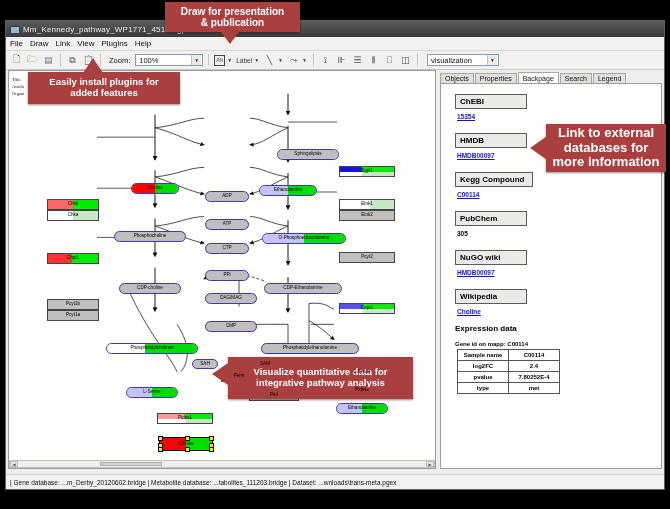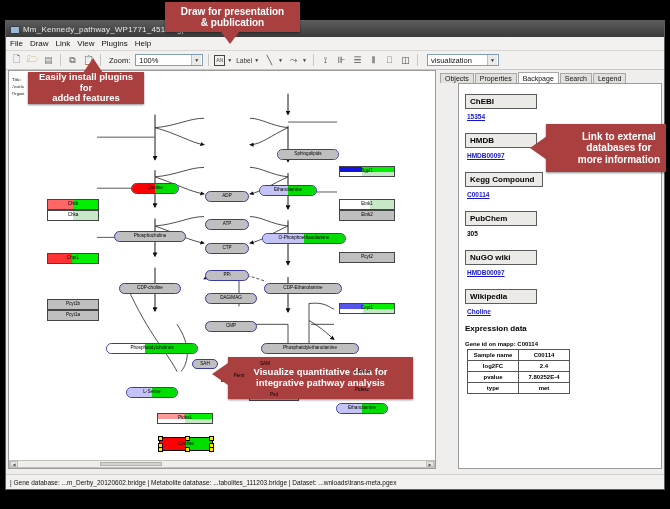--- a/index.html
+++ b/index.html
@@ -57,22 +57,22 @@
 
   
   .callout{position:absolute;background:#a93f3f;color:#fff;font-weight:bold;text-align:center;
            box-shadow:0 1px 2px rgba(0,0,0,.45);display:flex;align-items:center;justify-content:center;
            line-height:1.15;padding:3px 6px;box-sizing:border-box;}
   .cal-arrow{position:absolute;width:0;height:0;}
   #tabs{display:flex;align-items:flex-end;height:13px;padding-left:2px;background:#efeeec;}
   .tab{font-size:7px;color:#111;padding:1px 4px 1px 4px;border:1px solid #a9a7a3;
        border-bottom:none;background:#e2e0dc;margin-right:1px;}
   .tab.active{background:#fff;padding-top:2px;padding-bottom:2px;position:relative;top:1px;font-weight:normal;}
-  #backpage{flex:1;background:#fff;border:1px solid #9b9b9b;margin:0 0 0 20px;
-            overflow:hidden;position:relative;padding:6px 0 0 6px;box-sizing:border-box;}
+  #backpage{flex:1;background:#fff;border:1px solid #9b9b9b;margin:0 0 0 2px;
+            overflow:hidden;position:relative;padding:6px 0 0 14px;box-sizing:border-box;}
   .dbhead{display:inline-block;border:1px solid #5b5b5b;background:#eceae6;
           font-size:8px;font-weight:bold;color:#000;padding:2px 8px 2px 4px;min-width:72px;box-sizing:border-box;}
   .dblink{display:block;font-size:6.5px;color:#1414c8;text-decoration:underline;font-weight:bold;
           margin:4px 0 9px 2px;}
   .dbtext{display:block;font-size:6.5px;color:#000;margin:4px 0 9px 2px;font-weight:bold;}
   .exprhead{font-size:8px;font-weight:bold;color:#000;margin:4px 0 8px 0;}
   .geneid{font-size:6px;font-weight:bold;color:#000;margin-bottom:2px;}
   table.expr{border-collapse:collapse;margin-left:2px;}
   table.expr td{border:1px solid #555;font-size:6px;text-align:center;padding:2px 4px;
                 font-weight:bold;color:#000;min-width:42px;}
@@ -439,31 +439,31 @@
       <span>| Gene database: ...m_Derby_20120602.bridge | Metabolite database: ...tabolites_111203.bridge | Dataset: ...wnloads\trans-meta.pgex</span>
     </div>
   </div>
 
   <div class="callout" style="left:165px;top:2px;width:135px;height:30px;font-size:10px;">
     <span style="white-space:pre-line;" id="c0">Draw for presentation
 &amp; publication</span>
   </div>
   <div class="cal-arrow" style="left:221px;top:32px;border-left:9px solid transparent;border-right:9px solid transparent;border-top:12px solid #a93f3f;"></div>
 
-  <div class="callout" style="left:28px;top:72px;width:116px;height:32px;font-size:9.5px;">
+  <div class="callout" style="left:28px;top:72px;width:152px;height:32px;font-size:9.5px;">
     <span style="white-space:pre-line;" id="c1">Easily install plugins for
 added features</span>
   </div>
   <div class="cal-arrow" style="left:83px;top:58px;border-left:10px solid transparent;border-right:10px solid transparent;border-bottom:15px solid #a93f3f;"></div>
 
   <div class="callout" style="left:228px;top:357px;width:185px;height:42px;font-size:9.5px;">
     <span style="white-space:pre-line;" id="c2">Visualize quantitative data  for
 integrative pathway analysis</span>
   </div>
   <div class="cal-arrow" style="left:212px;top:363px;border-top:11px solid transparent;border-bottom:11px solid transparent;border-right:16px solid #a93f3f;"></div>
 
-  <div class="callout" style="left:546px;top:124px;width:120px;height:48px;font-size:10px;justify-content:flex-end;">
+  <div class="callout" style="left:546px;top:124px;width:120px;height:48px;font-size:13px;">
     <span style="white-space:pre-line;" id="c3">Link  to external
 databases  for
 more information</span>
   </div>
   <div class="cal-arrow" style="left:530px;top:136px;border-top:12px solid transparent;border-bottom:12px solid transparent;border-right:17px solid #a93f3f;"></div>
 </div>
 
 </body></html>

